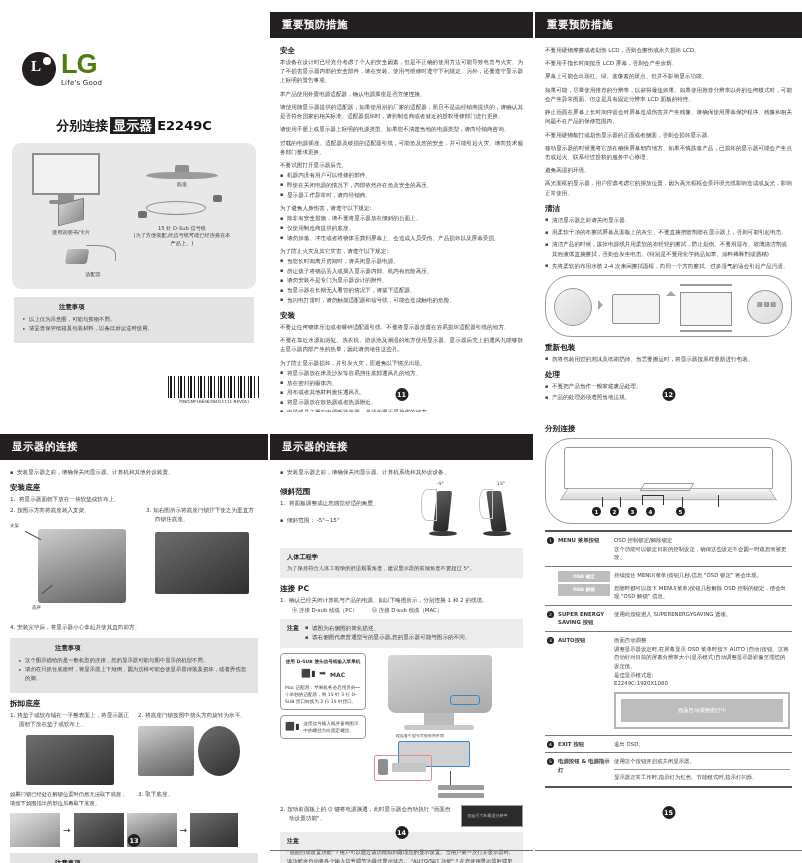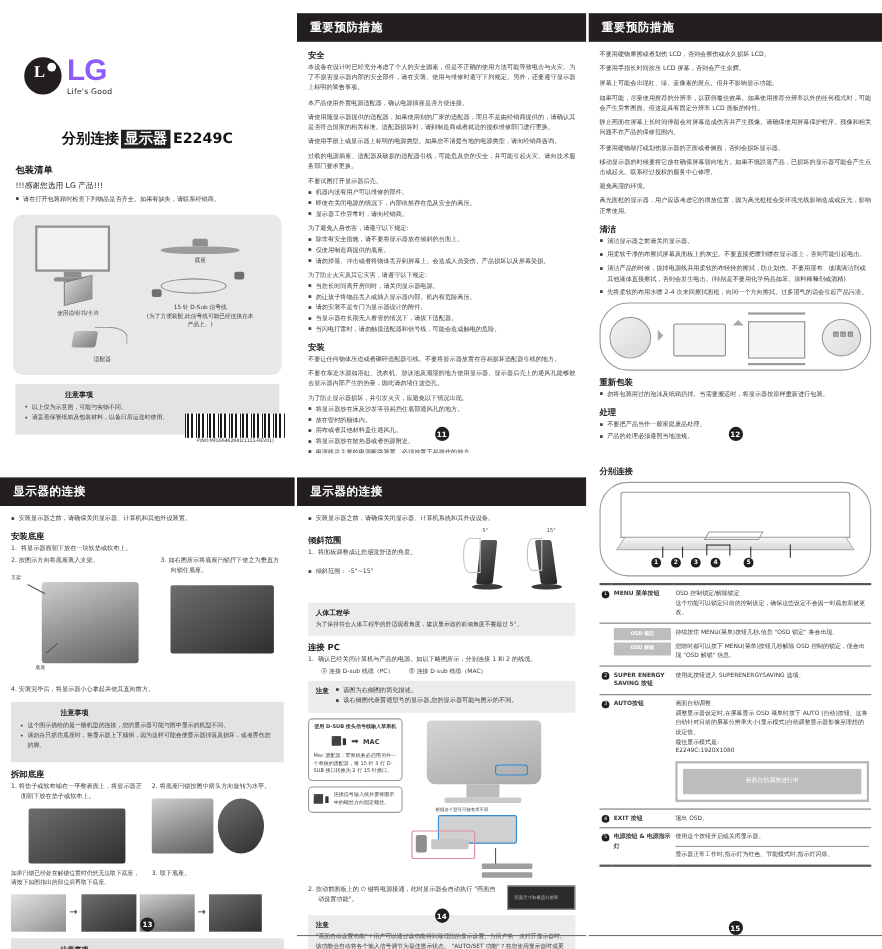--- a/index.html
+++ b/index.html
@@ -64,21 +64,21 @@
 
   
   .lgwrap { margin: 52px 0 0 22px; display:flex; align-items:flex-start; }
   .lgmark { width:34px; height:34px; border-radius:50%; background:#231f20;
             position:relative; flex:0 0 auto; }
   .lgmark:after { content:"L"; position:absolute; color:#fff; font-size:15px;
                   font-weight:bold; left:9px; top:6px; font-family:"Liberation Serif", serif;}
   .lgmark:before { content:""; position:absolute; width:8px; height:8px; border-radius:50%;
                    background:#fff; right:5px; top:5px; }
   .lgtext { margin-left:5px; }
-  .lgtext .lgbig { font-size:27px; font-weight:bold; color:#8b5cf6; line-height:.95;
+  .lgtext .lgbig { font-size:27px; font-weight:bold; color:#4d7c0f; line-height:.95;
                    letter-spacing:-1px; font-family:"Liberation Sans", sans-serif; }
   .lgtext .lgsub { font-size:7px; color:#231f20; margin-top:1px; letter-spacing:.2px; }
 
   .titleline { text-align:center; margin:30px 10px 0 10px;
                font-size:13px; font-weight:bold; color:#111; }
   .titleline .inv { background:#231f20; color:#fff; padding:1px 3px; margin:0 2px; }
 
   
   .partsbox { margin:8px 12px 0 12px; background:#e8e8e8; border-radius:9px;
               height:146px; position:relative; }
@@ -132,27 +132,20 @@
       <div class="lgtext">
         <div class="lgbig">LG</div>
         <div class="lgsub">Life's Good</div>
       </div>
     </div>
 
     <div class="titleline">
       <span>分别连接</span><span class="inv">显示器</span><span>E2249C</span>
     </div>
 
-    <div class="page-inner" style="padding:0 14px;">
-      <div class="h2" style="margin-top:14px;">包装清单</div>
-      <div style="font-size:7px;color:#222;margin-bottom:4px;">!!!感谢您选用  LG 产品!!!</div>
-      <ul class="t">
-        <li>请在打开包装箱时检查下列物品是否齐全。如果有缺失，请联系经销商。</li>
-      </ul>
-    </div>
 
     <div class="partsbox">
 
       <div style="position:absolute;left:20px;top:10px;width:74px;">
         <div class="mon">
           <div class="screen" style="width:68px;height:42px;margin:0 auto;"></div>
           <div class="neck" style="width:16px;height:5px;"></div>
           <div class="foot" style="width:34px;height:4px;"></div>
         </div>
         <div class="cap">显示器</div>
@@ -540,17 +533,17 @@
           <td class="bullet"><span class="dot">5</span></td>
           <td class="name">电源按钮 &amp; 电源指示灯</td>
           <td>
             <div style="padding-bottom:3px;border-bottom:1px solid #9a9a9a;margin-bottom:3px;">使用这个按钮开启或关闭显示器。</div>
             <div>显示器正常工作时,指示灯为红色。节能模式时,指示灯闪烁。</div>
           </td>
         </tr>
       </tbody>
         </table>
     </div>
-    <div class="pnum" style="top:415px;">15</div>
+    <div class="pnum" style="top:384px;">15</div>
     <div class="rule" style="top:428px;"></div>
   </div>
 
 </div>
 
 </body></html>

